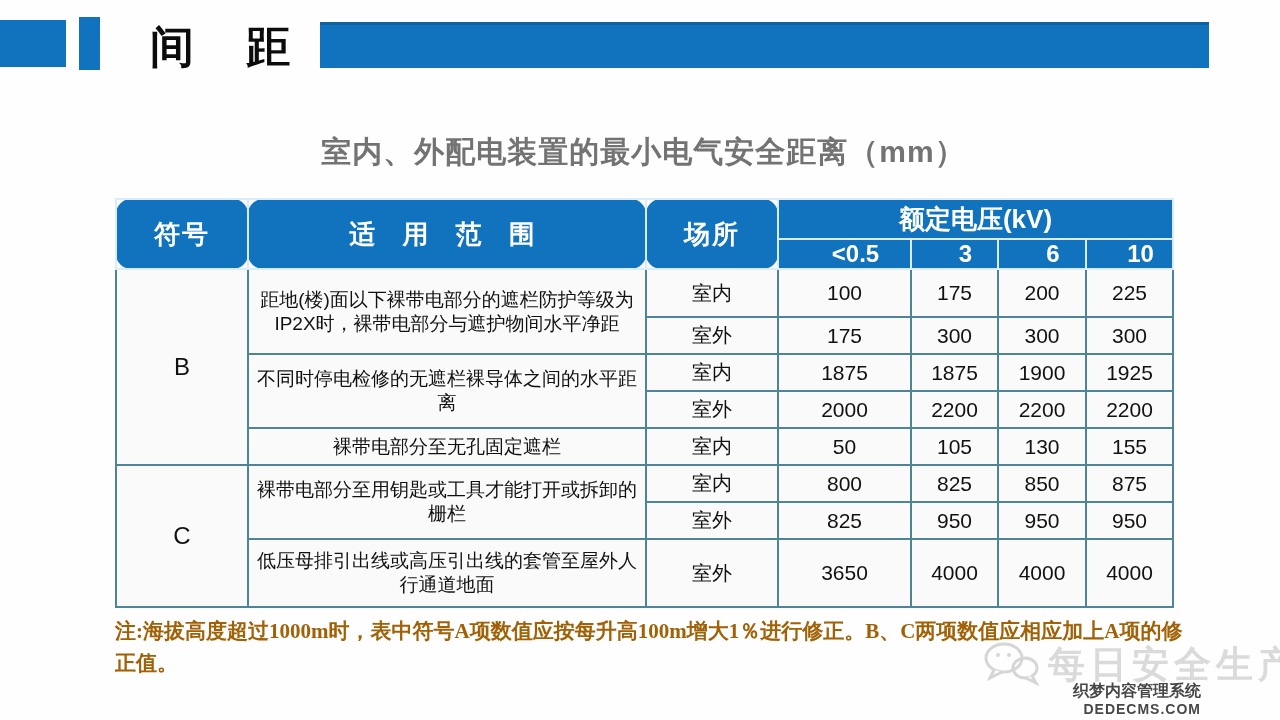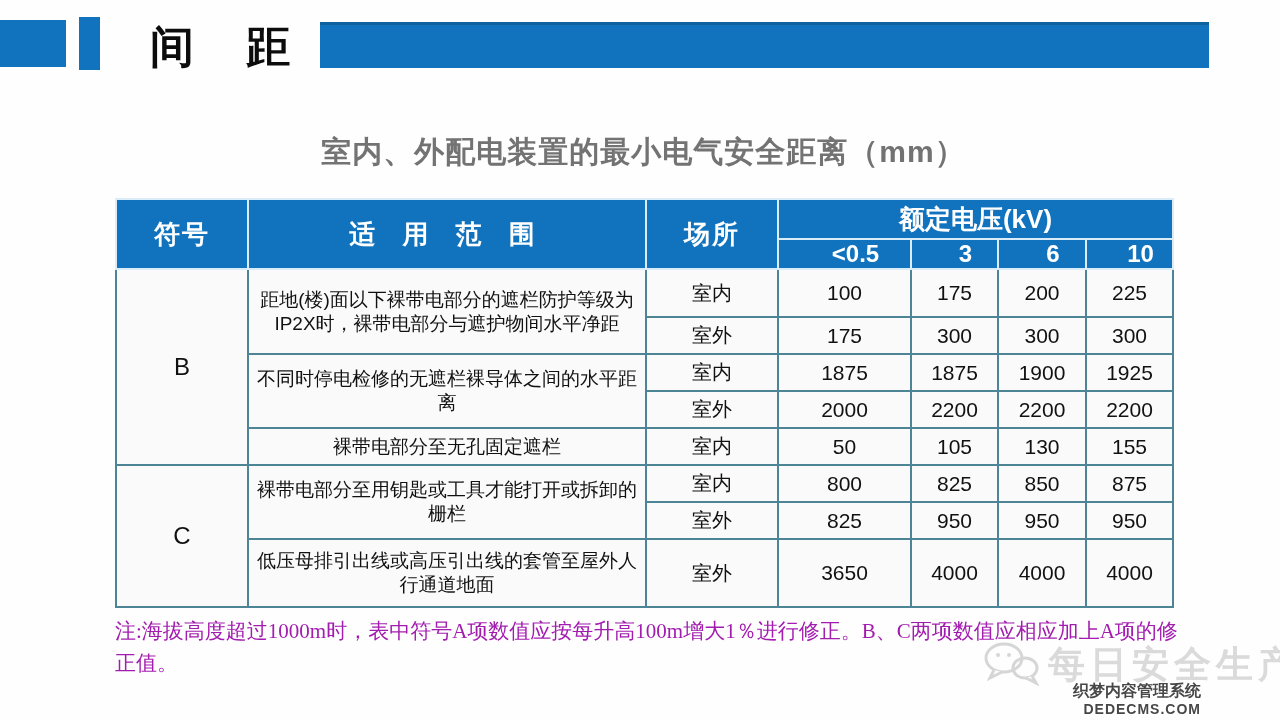--- a/index.html
+++ b/index.html
@@ -26,37 +26,37 @@
 
   
   table.safety{position:absolute;left:115px;top:198px;width:1057px;border-collapse:collapse;
     table-layout:fixed;background:#fafafa;}
   table.safety th{background:var(--accent);color:#fff;font-weight:bold;
     border:2px solid var(--header-line);text-align:center;vertical-align:middle;}
   th.th-main{font-size:26px;letter-spacing:2px;height:40px;}
   th.th-scope{letter-spacing:10px;}
   th.th-group{font-size:26px;height:40px;}
   th.th-sub{font-size:24px;height:30px;border-bottom-color:var(--border-teal);padding-left:22px;}
-  th.th-side{border-bottom-color:var(--border-teal);}
+  th.th-side{border-bottom-color:var(--border-teal);border-radius:15px;}
   table.safety td{border:2px solid var(--border-teal);text-align:center;vertical-align:middle;
     background:#fafafa;padding:4px 6px;}
   td.cell-symbol{font-size:24px;}
   td.cell-scope{font-size:19px;line-height:1.25;padding:3px 10px;}
   td.cell-place{font-size:20px;}
   td.cell-value{font-size:21px;}
   tbody tr{height:34px;}
   tbody tr:nth-child(1){height:48px;}
   tbody tr:nth-child(3){height:36px;}
   tbody tr:nth-child(5){height:31px;}
   tbody tr:nth-child(8){height:68px;}
 
   
   .note{position:absolute;left:115px;top:616px;width:1068px;
-    font-family:"Liberation Serif","DejaVu Serif",serif;font-weight:400;
-    font-size:21px;line-height:1.5;color:#a21caf;}
+    font-family:"Liberation Serif","DejaVu Serif",serif;font-weight:700;
+    font-size:21px;line-height:1.5;color:#a16207;}
 
   
   .brand-watermark{position:absolute;left:982px;top:640px;display:flex;align-items:center;
     gap:8px;pointer-events:none;}
   .brand-watermark .wm-text{font-size:37px;font-weight:bold;color:#dadada;
     letter-spacing:5px;white-space:nowrap;}
   .cms-credit{position:absolute;right:8px;bottom:2px;text-align:right;line-height:1.25;
     font-weight:bold;color:#474747;
     text-shadow:-1px -1px 0 #fff,1px -1px 0 #fff,-1px 1px 0 #fff,1px 1px 0 #fff;}
   .cms-credit .cms-line1{font-size:16px;}

